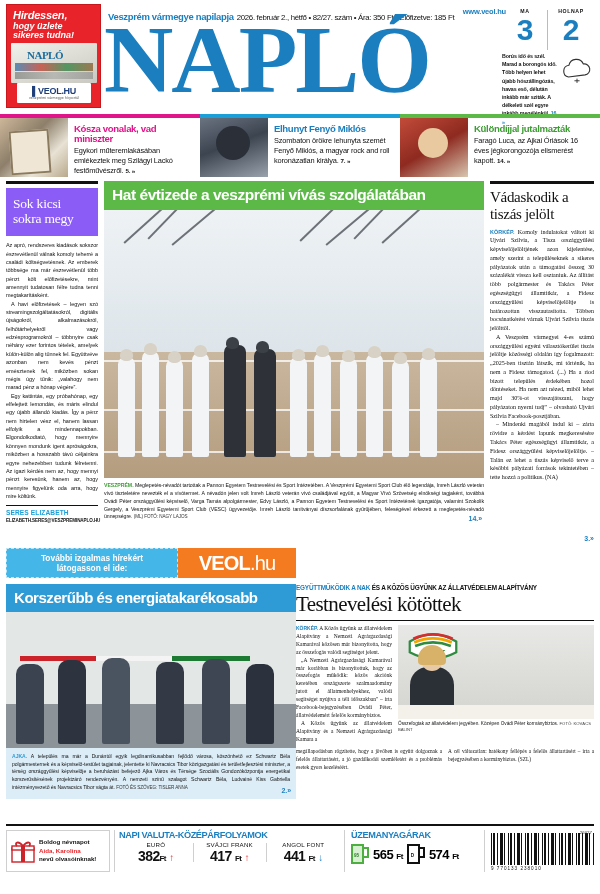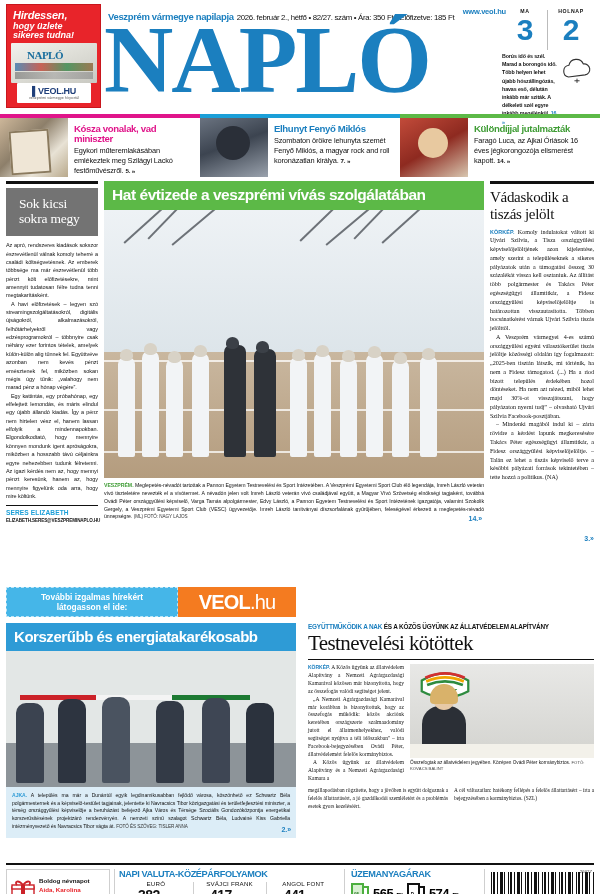--- a/index.html
+++ b/index.html
@@ -102,21 +102,21 @@
   .t-body { font-size: 7.4px; color: #111; line-height: 1.32; margin-top: 2px; letter-spacing:-.15px;}
   .t-pg { font-weight: bold; font-size: 6.2px; color:#111; }
 
   
   .body-grid { display: flex; height: 365px; padding: 4px 6px 0 6px; gap: 6px; }
 
   
   .col-left { width: 92px; flex: none; position: relative; }
   .rule-top { height: 3px; background: #111; margin-bottom: 4px; }
   .opin-head {
-    background: #737373; color: #fff; padding: 9px 7px 10px 13px;
+    background: #8b5cf6; color: #fff; padding: 9px 7px 10px 7px;
     font-family: "Liberation Serif", serif; font-size: 13.5px; line-height: 1.08;
     letter-spacing: -.2px;
   }
   .opin-body { font-size: 5.5px; line-height: 1.52; color: #111; text-align: justify;
     margin-top: 5px; letter-spacing: -.05px; }
   .opin-body p { margin-bottom: 0; text-indent: 5px; }
   .opin-body p:first-child { text-indent: 0; }
   .byline-rule { height: 1px; background:#111; margin-top: 5px; }
   .byline-name { color: #1b9fd8; font-size: 6.6px; font-weight: bold; margin-top: 3px;
     letter-spacing: .1px; }
@@ -169,35 +169,35 @@
   .r-body p { text-indent: 6px; }
   .r-body p:first-child { text-indent: 0; }
   .r-kicker { font-family:"Liberation Sans",sans-serif; font-weight: bold;
     font-size: 5.4px; color: #1b7fbf; letter-spacing: .1px; }
   .r-pg { position:absolute; right:0; bottom:-2px; font-size:12px; font-weight:bold; color:#111; }
   .r-pg span { font-size:7px; color:#1b7fbf; }
 
   
   .promo-row { padding: 6px 6px 0 6px; display:flex; gap:6px; }
   .promo-left { width: 290px; flex:none; }
-  .promo-bar { display:flex; height: 30px; margin-top: 39px; }
+  .promo-bar { display:flex; height: 30px; }
   .promo-blue {
     flex: 1; background:#45b6e8; color:#fff; display:flex; align-items:center;
     justify-content:center; text-align:center; font-size: 8.4px; line-height:1.22;
     font-weight: 600; border: 1px dashed #bfe6f7;
   }
   .promo-orange {
     width: 118px; background:#f47b20; color:#fff; display:flex; align-items:center;
     justify-content:center; font-size: 20px; font-weight: bold; letter-spacing:-.8px;
   }
   .promo-orange .lt { font-weight: 400; }
   .promo-right { flex: 1; }
 
   
-  .bottom-grid { display:flex; padding: 6px 6px 0 6px; gap: 12px; height: 240px; }
+  .bottom-grid { display:flex; padding: 6px 6px 0 6px; gap: 0; height: 240px; }
   .bl { width: 290px; flex:none; position:relative; }
   .bl-head {
     background:#2e9bd6; color:#fff; font-size: 15px; font-weight:bold;
     padding: 5px 8px 6px 8px; letter-spacing:-.45px;
   }
   .bl-photo { position:relative; height: 136px; overflow:hidden;
     background: linear-gradient(180deg,#cfd8dd 0%, #b9c3c9 60%, #9aa4aa 100%); }
   .blp-wall { position:absolute; left:0; right:0; top:0; height:68%; background:#e3e7e6; }
   .blp-floor { position:absolute; left:0; right:0; top:68%; bottom:0; background:#8d9499; }
   .blp-sign { position:absolute; right:6px; top:8px; width:118px; height:30px;

